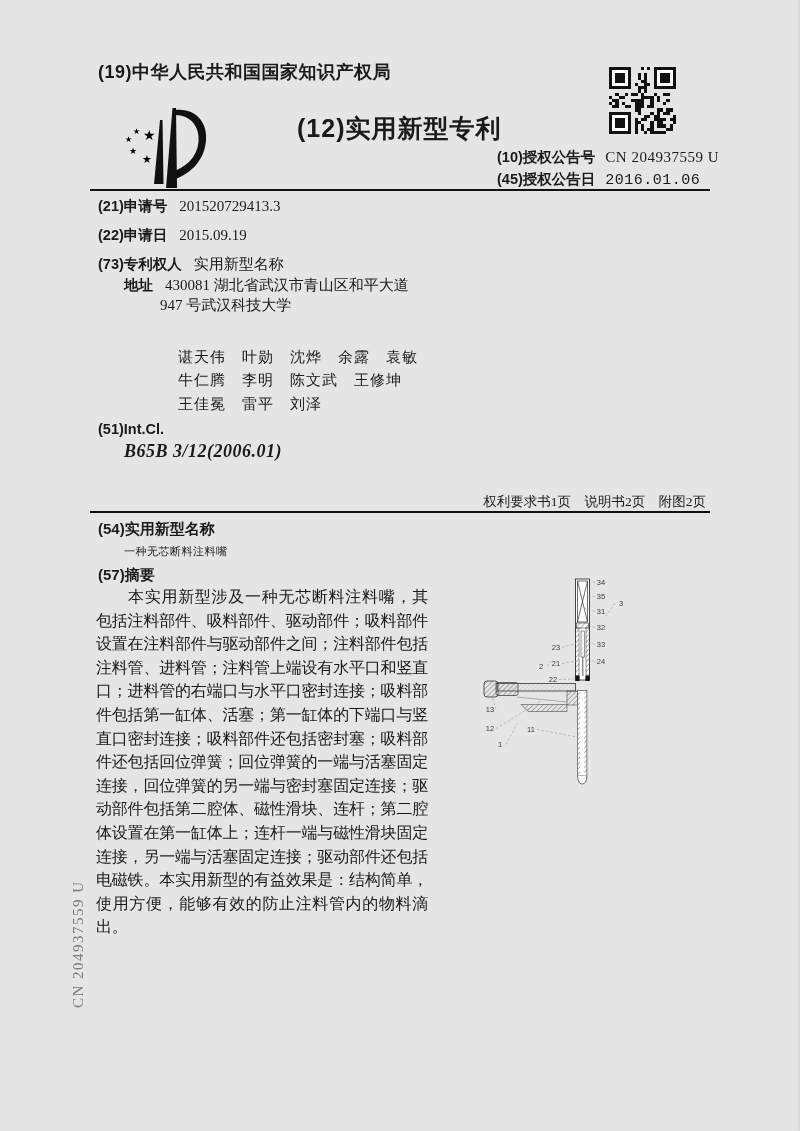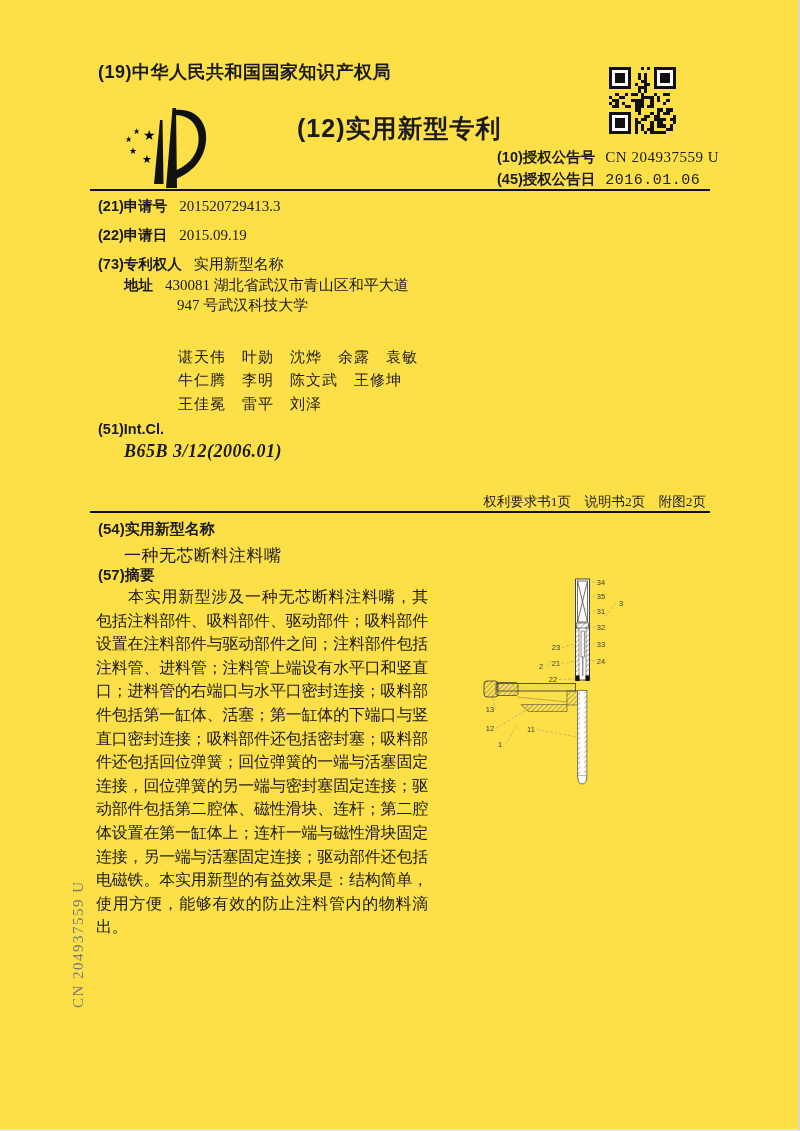--- a/index.html
+++ b/index.html
@@ -1,16 +1,16 @@
 <!DOCTYPE html>
 <html><head>
 <meta charset="utf-8">
 <style>
   html,body{margin:0;padding:0;background:#ffffff;}
-  .page{position:relative;width:800px;height:1131px;background:#fde047;overflow:hidden;
+  .page{position:relative;width:800px;height:1131px;background:#e5e5e5;overflow:hidden;
         font-family:"Liberation Serif","DejaVu Serif",serif;color:#1a1a1a;
         border-right:2px solid #d9d9d9;border-bottom:2px solid #e3e3e3;box-sizing:border-box;}
   .abs{position:absolute;white-space:nowrap;}
   .lbl{font-family:"Liberation Sans","DejaVu Sans",sans-serif;font-weight:700;}
   .val{font-family:"Liberation Serif","DejaVu Serif",serif;}
   .rule{position:absolute;height:2px;background:#111;}
   .office{font-size:18px;letter-spacing:.5px;}
   .doctype{font-size:25px;letter-spacing:1px;}
   .pubrow .lbl{font-size:14.5px;}
   .pubrow .val{font-size:15px;letter-spacing:.5px;}
@@ -190,41 +190,41 @@
   </div>
 
   <div class="abs field" style="left:98px;top:255px;">
     <span class="lbl">(73)专利权人</span>
     <span class="val">实用新型名称</span>
   </div>
   <div class="abs field" style="left:124px;top:276px;">
     <span class="lbl">地址</span>
     <span class="val">430081 湖北省武汉市青山区和平大道</span>
   </div>
-  <div class="abs field" style="left:160px;top:296px;margin-left:17px;">
+  <div class="abs field" style="left:160px;top:296px;">
     <span class="val">947 号武汉科技大学</span>
   </div>
 
   <div class="abs val names" style="left:178px;top:348px;">谌天伟　叶勋　沈烨　余露　袁敏</div>
   <div class="abs val names" style="left:178px;top:371px;">牛仁腾　李明　陈文武　王修坤</div>
   <div class="abs val names" style="left:178px;top:395px;">王佳冕　雷平　刘泽</div>
 
   <div class="abs field" style="left:98px;top:420px;">
     <span class="lbl">(51)Int.Cl.</span>
   </div>
   <div class="abs ipc" style="left:124px;top:441px;">B65B 3/12(2006.01)</div>
 
   <div class="abs pagesinfo" style="right:92px;top:493px;font-family:Liberation Serif, serif;">权利要求书1页　说明书2页　附图2页</div>
 
   <div class="rule" style="left:90px;top:511px;width:620px;"></div>
 
   <div class="abs sect" style="left:98px;top:520px;">
     <span class="lbl">(54)实用新型名称</span>
   </div>
-  <div class="abs val" style="left:124px;top:544px;font-size:17px;letter-spacing:.5px;">一种无芯断料注料嘴</div>
+  <div class="abs val" style="left:124px;top:544px;font-size:11px;letter-spacing:.5px;">一种无芯断料注料嘴</div>
   <div class="abs sect" style="left:98px;top:566px;">
     <span class="lbl">(57)摘要</span>
   </div>
   <div class="abstract">本实用新型涉及一种无芯断料注料嘴，其包括注料部件、吸料部件、驱动部件；吸料部件设置在注料部件与驱动部件之间；注料部件包括注料管、进料管；注料管上端设有水平口和竖直口；进料管的右端口与水平口密封连接；吸料部件包括第一缸体、活塞；第一缸体的下端口与竖直口密封连接；吸料部件还包括密封塞；吸料部件还包括回位弹簧；回位弹簧的一端与活塞固定连接，回位弹簧的另一端与密封塞固定连接；驱动部件包括第二腔体、磁性滑块、连杆；第二腔体设置在第一缸体上；连杆一端与磁性滑块固定连接，另一端与活塞固定连接；驱动部件还包括电磁铁。本实用新型的有益效果是：结构简单，使用方便，能够有效的防止注料管内的物料滴出。</div>
 
   <svg class="abs" style="left:470px;top:558px;" width="245" height="245" viewBox="470 558 245 245">
     <defs>
       <pattern id="h" width="3.5" height="3.5" patternUnits="userSpaceOnUse" patternTransform="rotate(45)">
         <line x1="0" y1="0" x2="0" y2="3.5" stroke="#777" stroke-width="1.1"></line>
       </pattern>

